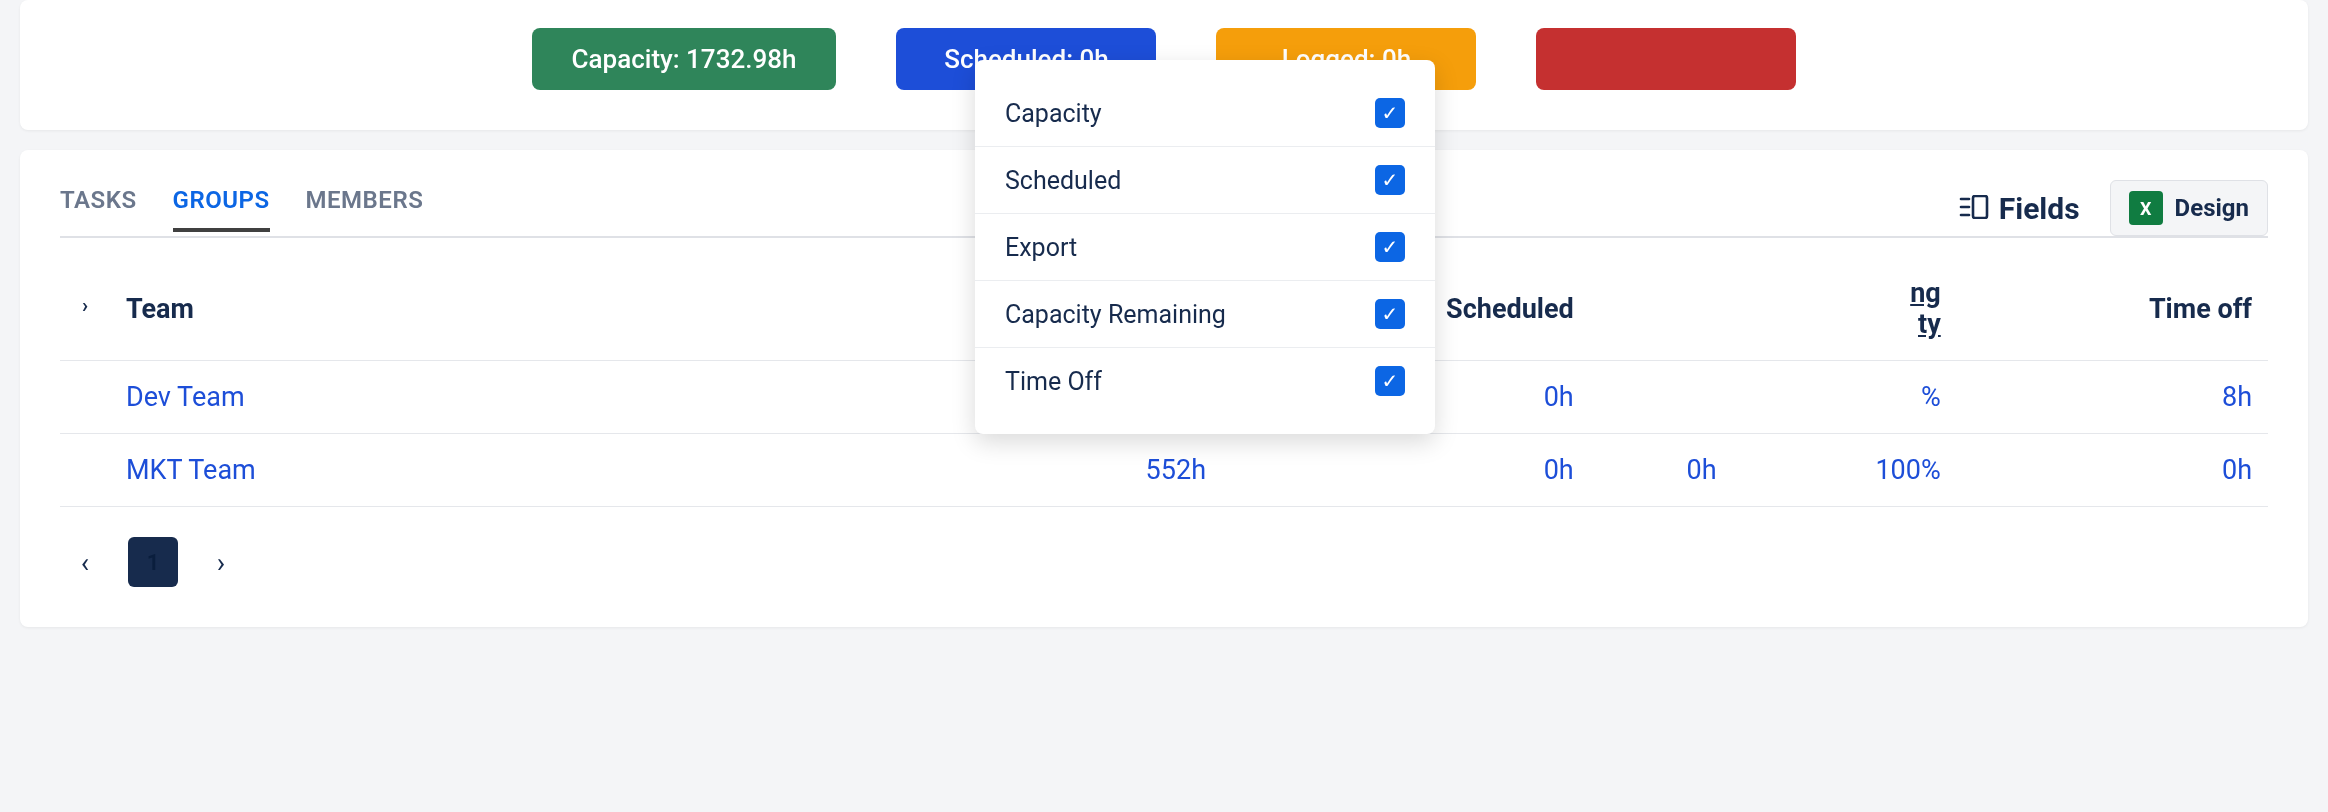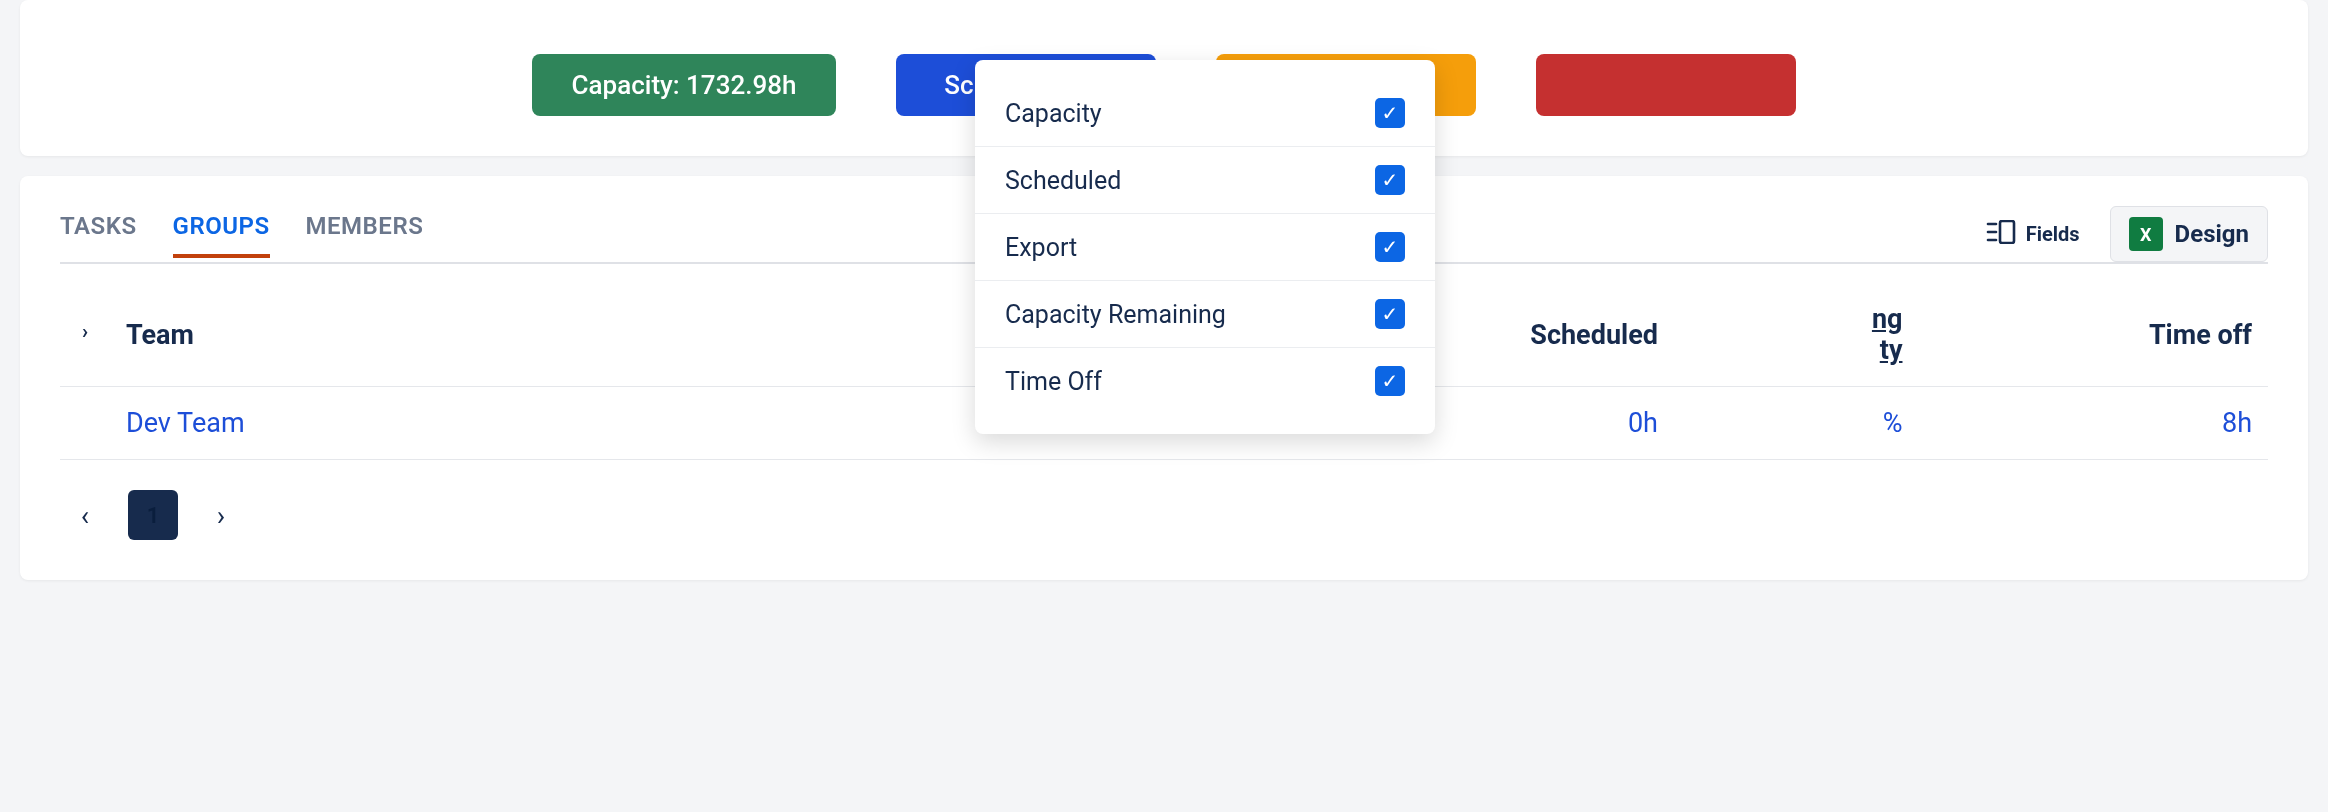--- a/index.html
+++ b/index.html
@@ -18,21 +18,21 @@
     border-radius: 8px;
     margin: 0 20px 20px 20px;
     padding: 0 0 40px 0;
     box-shadow: 0 1px 3px rgba(0,0,0,0.06);
   }
 
   .pill-row {
     display: flex;
     justify-content: center;
     gap: 60px;
-    padding-top: 54px;
+    padding-top: 28px;
   }
 
   .pill {
     padding: 16px 40px;
     border-radius: 8px;
     color: #fff;
     font-size: 26px;
     font-weight: 500;
     min-width: 260px;
     text-align: center;
@@ -65,35 +65,35 @@
   .tab {
     font-size: 24px;
     font-weight: 600;
     color: #6B778C;
     padding-bottom: 14px;
     cursor: pointer;
     letter-spacing: 0.5px;
   }
   .tab.active {
     color: #0c66e4;
-    border-bottom: 4px solid #c2410c;
+    border-bottom: 4px solid #404040;
     margin-bottom: -2px;
   }
 
   .right-controls {
     margin-left: auto;
     display: flex;
     gap: 20px;
     align-items: center;
   }
   .fields-btn {
     display: flex;
     align-items: center;
     gap: 10px;
-    font-size: 20px;
+    font-size: 30px;
     font-weight: 700;
     color: #172B4D;
     cursor: pointer;
     padding: 6px 10px;
   }
   .export-btn {
     display: flex;
     align-items: center;
     gap: 12px;
     font-size: 24px;
@@ -300,20 +300,29 @@
     <tbody>
       <tr>
         <td class="expand-col"></td>
         <td class="name-col">Dev Team</td>
         <td>912h</td>
         <td>0h</td>
         <td></td>
         <td>%</td>
         <td>8h</td>
       </tr>
+      <tr>
+        <td class="expand-col"></td>
+        <td class="name-col">MKT Team</td>
+        <td>552h</td>
+        <td>0h</td>
+        <td>0h</td>
+        <td>100%</td>
+        <td>0h</td>
+      </tr>
     </tbody>
   </table>
 
   <div class="pagination">
     <div class="page-btn">
       <span>‹</span>
     </div>
     <div class="page-num">1</div>
     <div class="page-btn">
       <span>›</span>

